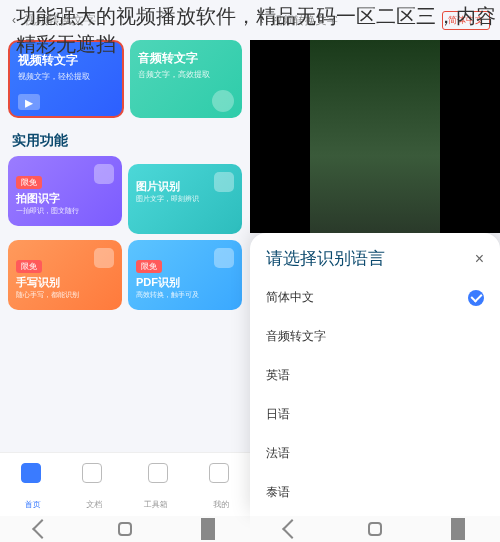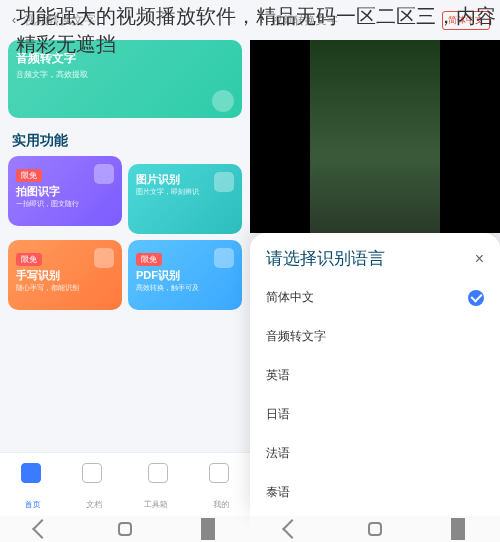--- a/index.html
+++ b/index.html
@@ -20,21 +20,21 @@
 .tab-card.blue { background: linear-gradient(135deg, #3a7bff, #2d5fff); border: 2px solid #e74c3c; }
 .tab-card.green { background: linear-gradient(135deg, #4ed6b8, #2eccaa); }
 .tab-title { font-size: 12px; font-weight: 600; }
 .tab-sub { font-size: 8px; opacity: 0.85; margin-top: 2px; }
 .tab-icon { position: absolute; bottom: 6px; left: 8px; width: 22px; height: 16px; background: rgba(255,255,255,0.3); border-radius: 3px; display: flex; align-items: center; justify-content: center; }
 .tab-icon2 { position: absolute; bottom: 6px; right: 8px; width: 22px; height: 22px; background: rgba(255,255,255,0.3); border-radius: 50%; }
 
 .section-title { font-size: 14px; font-weight: 600; padding: 6px 12px 6px; color: #0c4a6e; }
 
 .grid { display: flex; flex-wrap: wrap; gap: 6px; padding: 0 8px; }
-.gcard { width: calc(50% - 3px); height: 70px; border-radius: 10px; padding: 8px 8px; color: #fff; position: relative; }
+.gcard { width: calc(50% - 3px); height: 70px; border-radius: 10px; padding: 15px 8px; color: #fff; position: relative; }
 .gcard.purple { background: linear-gradient(135deg, #9b7cff, #7c5cff); }
 .gcard.teal { background: linear-gradient(135deg, #4cd8d8, #2dbdbd); margin-top: 8px; }
 .gcard.orange { background: linear-gradient(135deg, #ff9a5c, #ff7a3c); }
 .gcard.cyan { background: linear-gradient(135deg, #5cc4ff, #3aa8ff); }
 .badge { display: inline-block; background: #ff5a5a; color: #fff; font-size: 8px; padding: 1px 5px; border-radius: 3px; margin-bottom: 2px; }
 .gcard-title { font-size: 11px; font-weight: 600; }
 .gcard-sub { font-size: 7px; opacity: 0.85; }
 .gcard-icon { position: absolute; right: 8px; top: 8px; width: 20px; height: 20px; background: rgba(255,255,255,0.35); border-radius: 5px; }
 
 .p1-bottom { margin-top: auto; background: #fff; display: flex; justify-content: space-around; padding: 10px 0 6px; border-top: 1px solid #eee; }
@@ -74,20 +74,25 @@
 
 <div class="phones">
 
 <div class="phone">
   <div class="p1-header">
     <span class="back">‹</span>
     <span>视频转换文字</span>
   </div>
 
   <div class="p1-tabs">
+    <div class="tab-card blue">
+      <div class="tab-title">视频转文字</div>
+      <div class="tab-sub">视频文字，轻松提取</div>
+      <div class="tab-icon">▸</div>
+    </div>
     <div class="tab-card green">
       <div class="tab-title">音频转文字</div>
       <div class="tab-sub">音频文字，高效提取</div>
       <div class="tab-icon2"></div>
     </div>
   </div>
 
   <div class="section-title">实用功能</div>
 
   <div class="grid">

